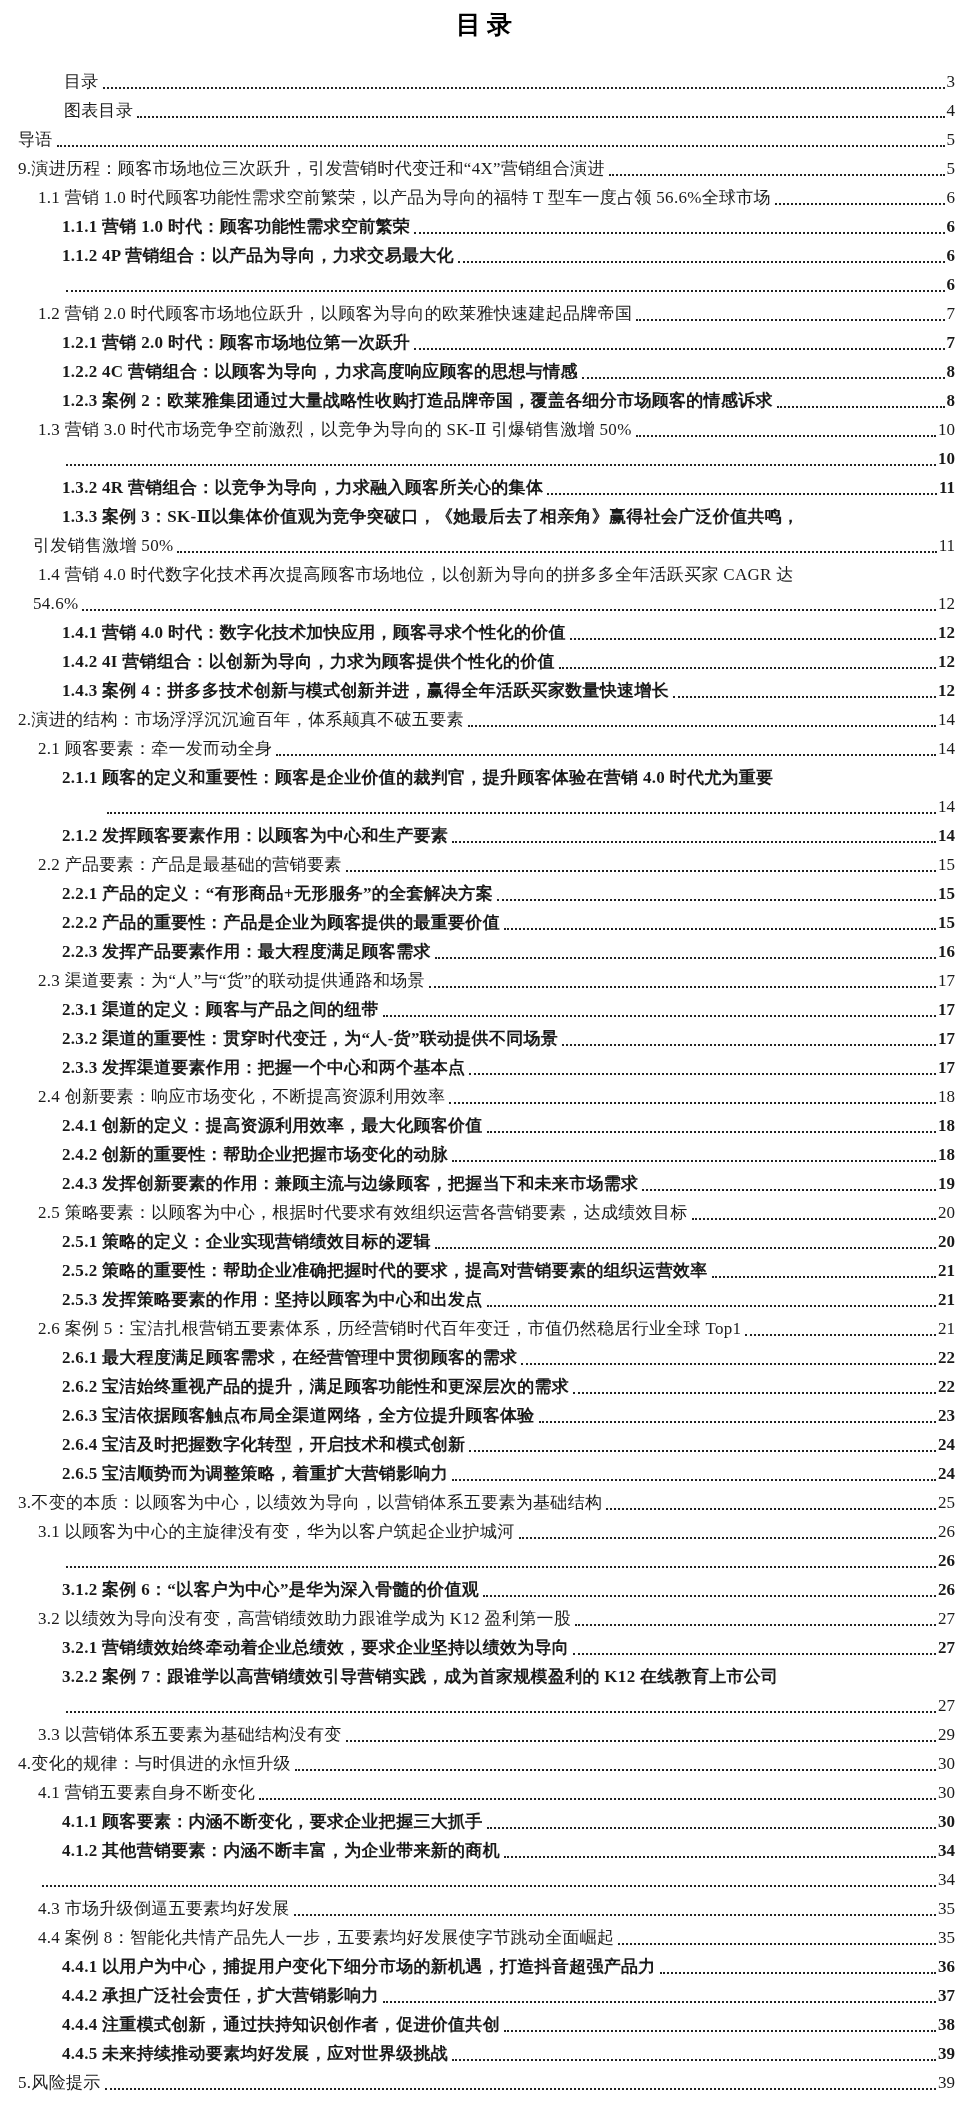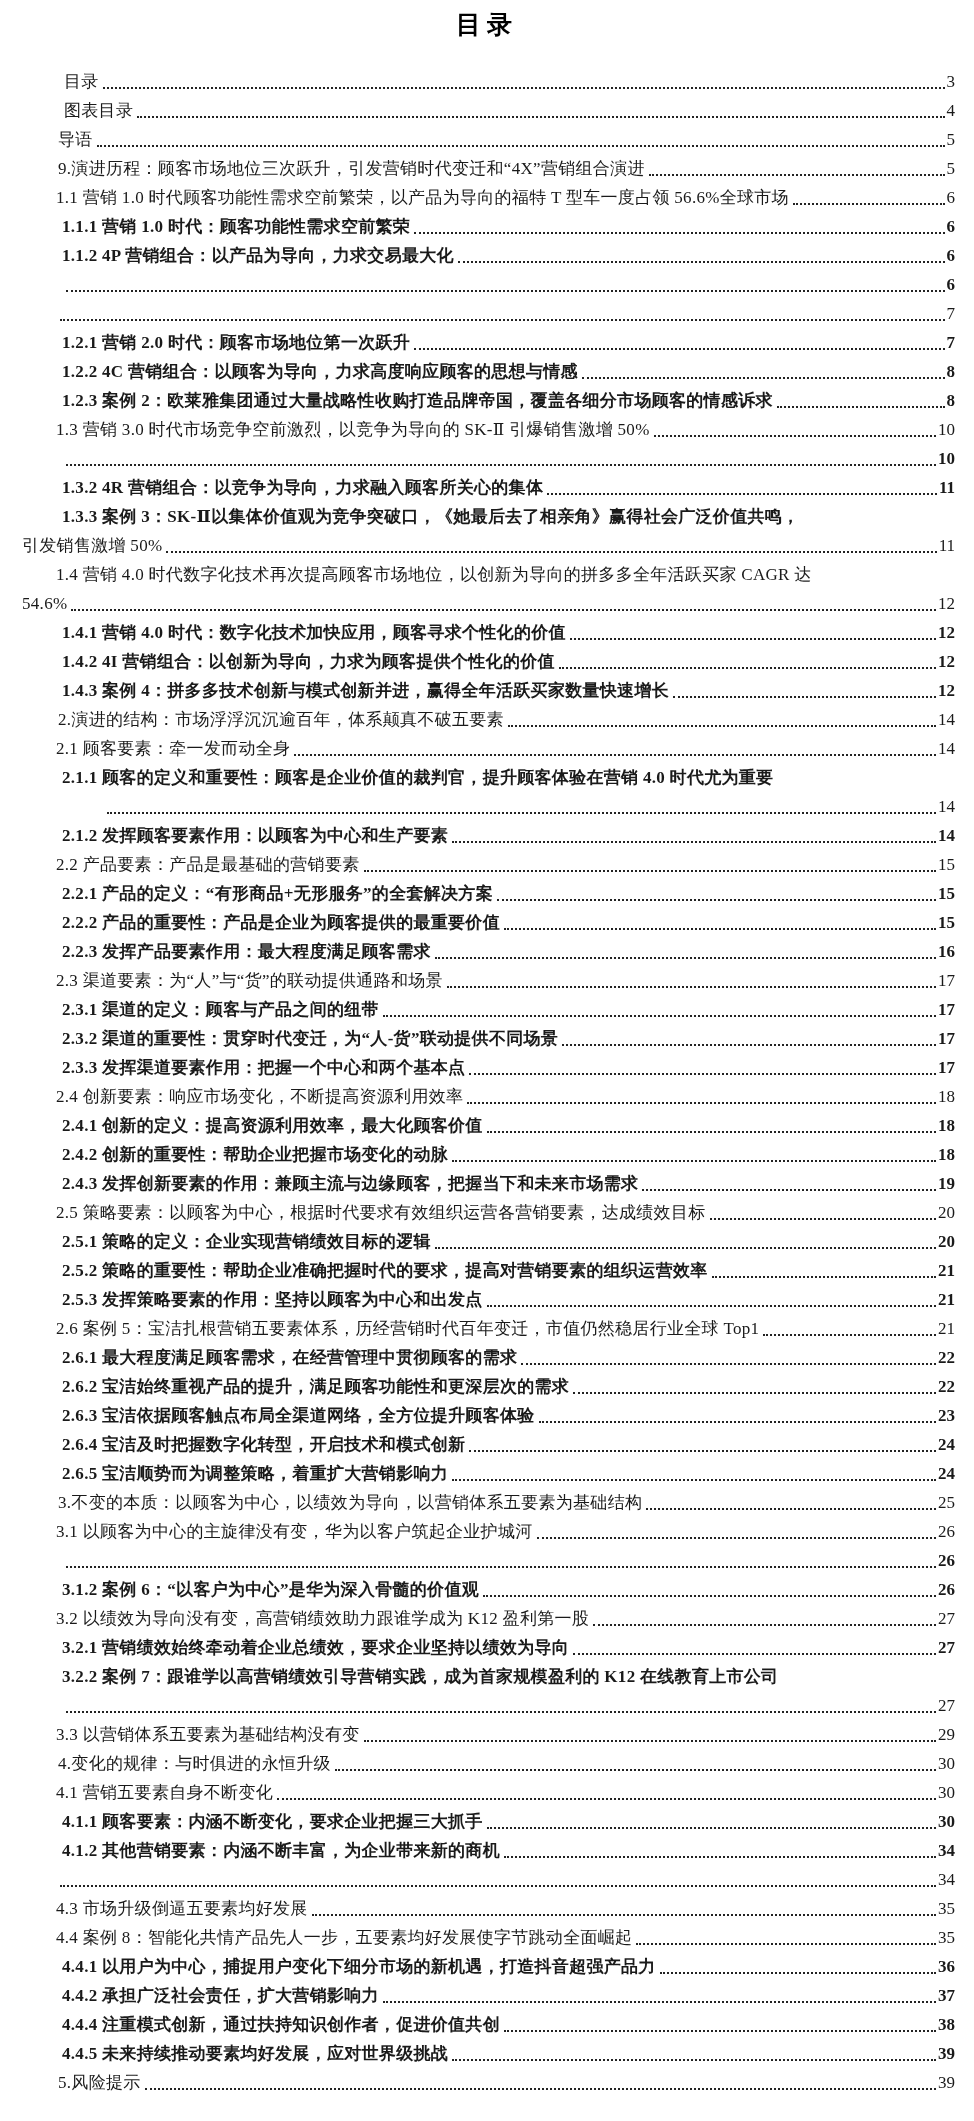--- a/index.html
+++ b/index.html
@@ -39,25 +39,25 @@
     min-width: 0;
     align-self: flex-end;
     margin: 0 2px 7px 4px;
     border-bottom: 2px dotted #222;
   }
   .row .pg {
     flex: 0 0 auto;
     text-align: right;
   }
   
-  .lv-l0   { padding-left: 18px; margin-left: 40px;  }
+  .lv-l0   { padding-left: 18px;  }
   .lv-sub  { padding-left: 64px;  }
-  .lv-l1   { padding-left: 56px;  }
+  .lv-l1   { padding-left: 38px;  }
   .lv-l2   { padding-left: 62px; font-weight: bold;  }
-  .lv-cont { padding-left: 22px;  }
+  .lv-cont { padding-left: 33px;  }
   .lv-cont2a { padding-left: 103px; }
   .lv-cont2b { padding-left: 62px;  }
 </style>
 </head>
 <body>
 
 <div class="page">
   <h1 class="doc-title">目录</h1>
   <div class="toc" id="toc-list">
       <div class="row lv-sub">
@@ -93,20 +93,21 @@
       <div class="row lv-l2">
         <span class="t">1.1.2 4P 营销组合：以产品为导向，力求交易最大化</span>
         <span class="dots"></span>
         <span class="pg">6</span>
       </div>
       <div class="row lv-l2">
         <span class="dots"></span>
         <span class="pg">6</span>
       </div>
       <div class="row lv-l1">
+        <span class="t">1.2 营销 2.0 时代顾客市场地位跃升，以顾客为导向的欧莱雅快速建起品牌帝国</span>
         <span class="dots"></span>
         <span class="pg">7</span>
       </div>
       <div class="row lv-l2">
         <span class="t">1.2.1 营销 2.0 时代：顾客市场地位第一次跃升</span>
         <span class="dots"></span>
         <span class="pg">7</span>
       </div>
       <div class="row lv-l2">
         <span class="t">1.2.2 4C 营销组合：以顾客为导向，力求高度响应顾客的思想与情感</span>

